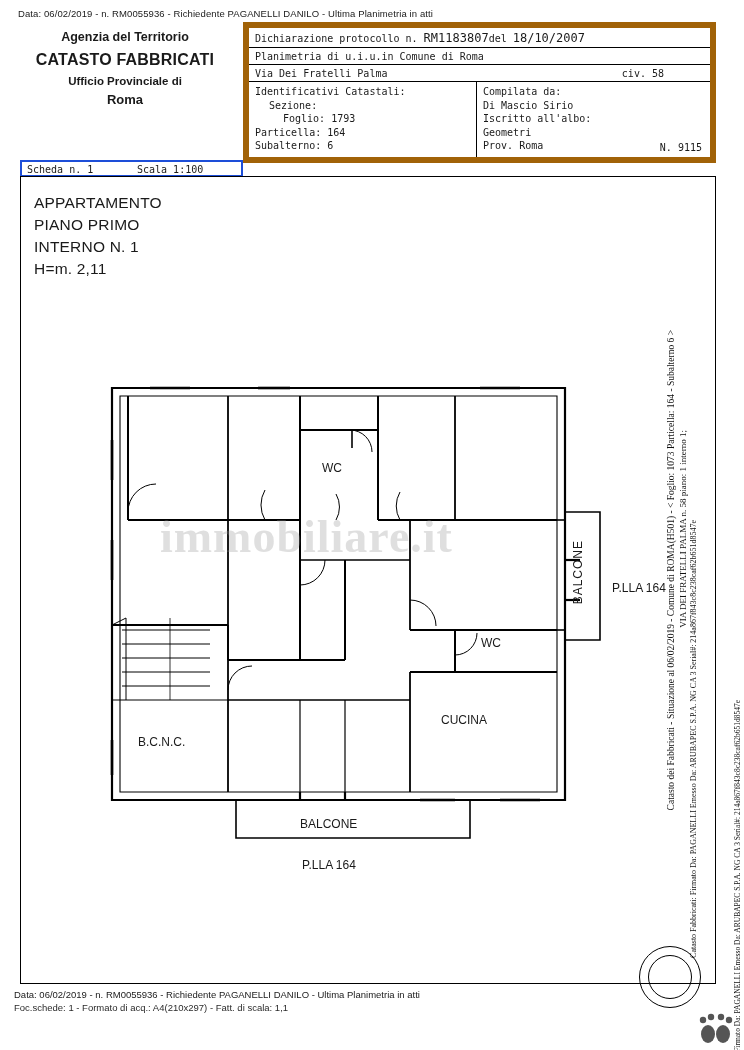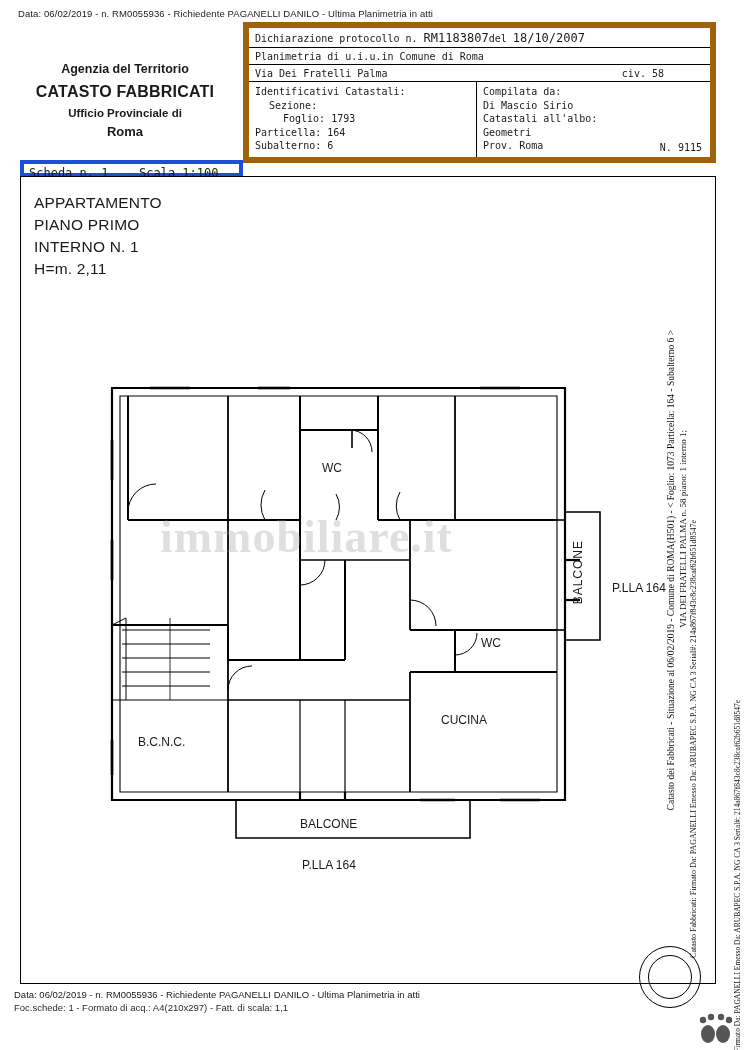--- a/index.html
+++ b/index.html
@@ -38,21 +38,21 @@
     position: absolute;
     left: 14px; top: 1002px;
     font-size: 9.5px;
     white-space: nowrap;
     color: #2b2b2b;
   }
 
   
   .agency {
     position: absolute;
-    left: 20px; top: 60px;
+    left: 20px; top: 28px;
     width: 210px;
     text-align: center;
     line-height: 1.45;
   }
   .agency .l1 { font-size: 12.5px; font-weight: bold; }
   .agency .l2 { font-size: 16px; font-weight: bold; letter-spacing: .2px; margin-top: 2px;}
   .agency .l3 { font-size: 11.5px; font-weight: bold; margin-top: 2px;}
   .agency .l4 { font-size: 13px; font-weight: bold; margin-top: 1px;}
 
   
@@ -96,24 +96,24 @@
   .decl-split .line { white-space: nowrap; line-height: 1.35; }
   .indent1 { padding-left: 14px; }
   .indent2 { padding-left: 28px; }
   .nprot { position: absolute; right: 8px; bottom: 4px; }
 
   
   .scheda {
     position: absolute;
     left: 20px; top: 160px;
     width: 223px; height: 17px;
-    border: 4px solid #1d4ed8;
+    border: 2px solid #1d4ed8;
     box-sizing: border-box;
     font-family: "DejaVu Sans Mono", monospace;
-    font-size: 12px;
+    font-size: 10px;
   }
   .scheda span { position: absolute; top: 2px; }
   .scheda .s1 { left: 5px; }
   .scheda .s2 { left: 115px; }
 
   
   .frame {
     position: absolute;
     left: 20px; top: 176px;
     width: 696px; height: 808px;
@@ -228,21 +228,21 @@
       <div class="left">
         <div class="line">Identificativi Catastali:</div>
         <div class="line indent1">Sezione:</div>
         <div class="line indent2"><span>Foglio:</span> <span>1793</span></div>
         <div class="line"><span>Particella:</span> <span>164</span></div>
         <div class="line"><span>Subalterno:</span> <span>6</span></div>
       </div>
       <div class="right">
         <div class="line">Compilata da:</div>
         <div class="line">Di Mascio Sirio</div>
-        <div class="line">Catastali all'albo:</div>
+        <div class="line">Iscritto all'albo:</div>
         <div class="line">Geometri</div>
         <div class="line"><span>Prov.</span> <span>Roma</span></div>
         <div class="nprot"><span>N.</span> <span>9115</span></div>
       </div>
     </div>
   </div>
 
   <div class="scheda">
     <span class="s1">Scheda n. 1</span>
     <span class="s2">Scala 1:100</span>

